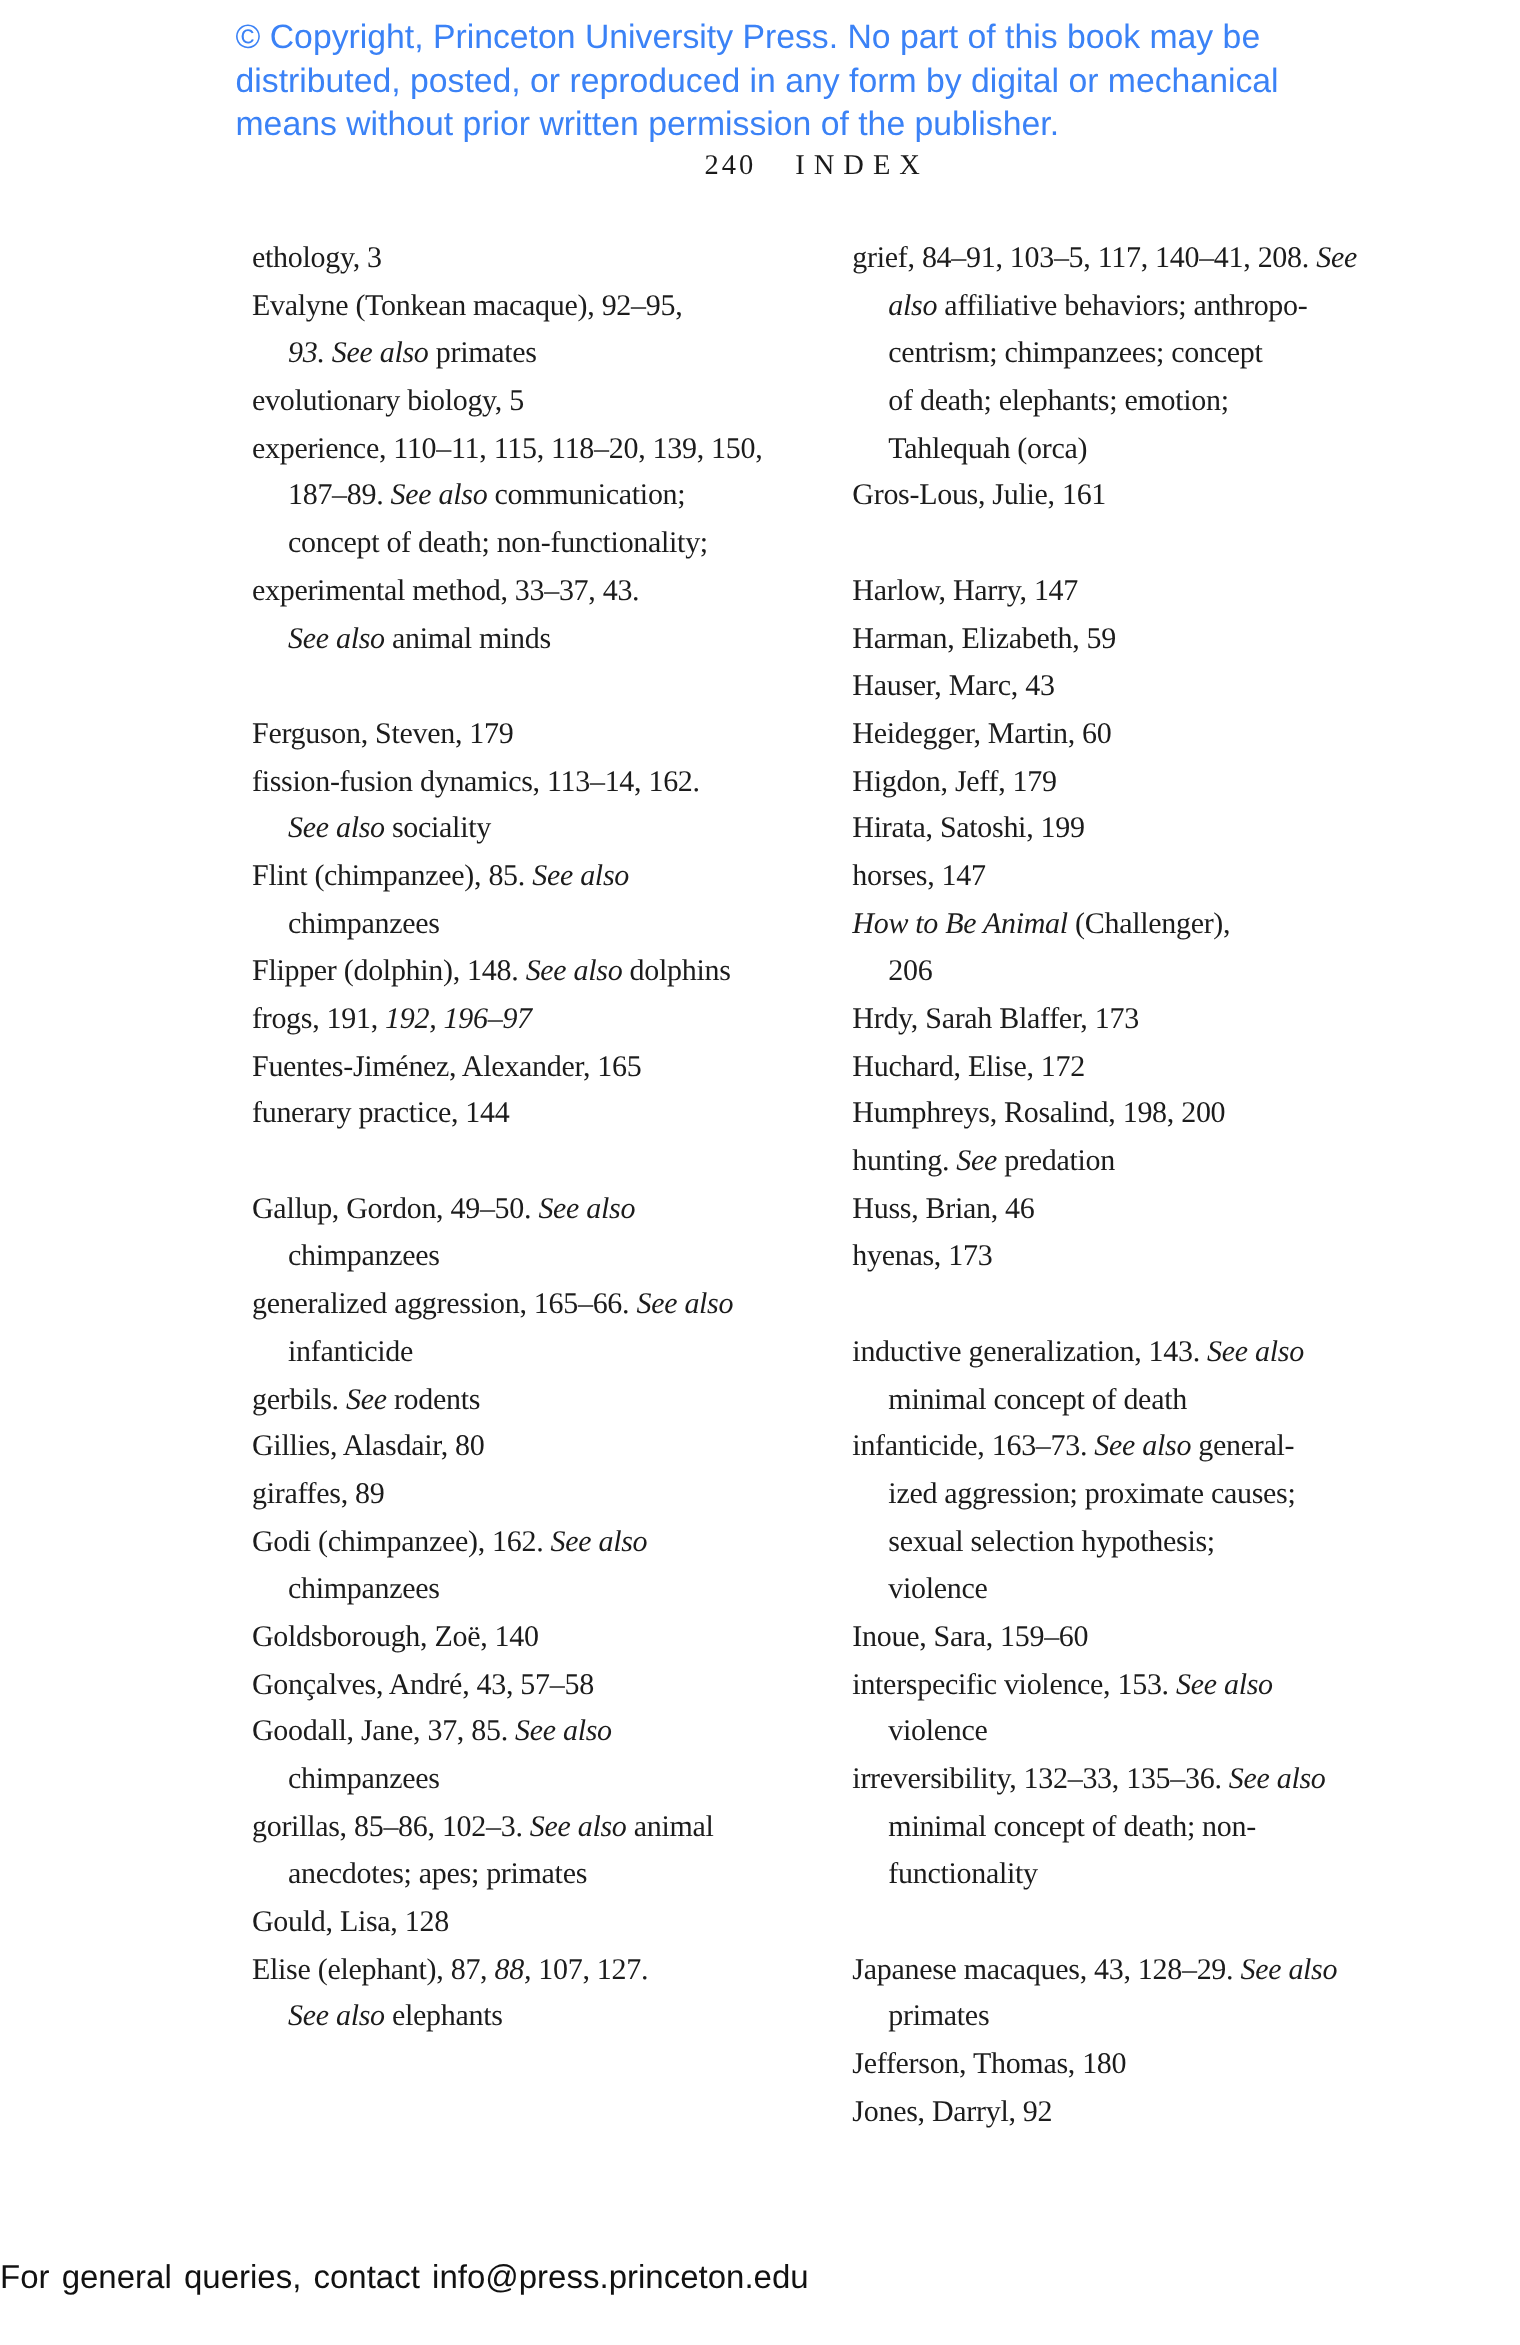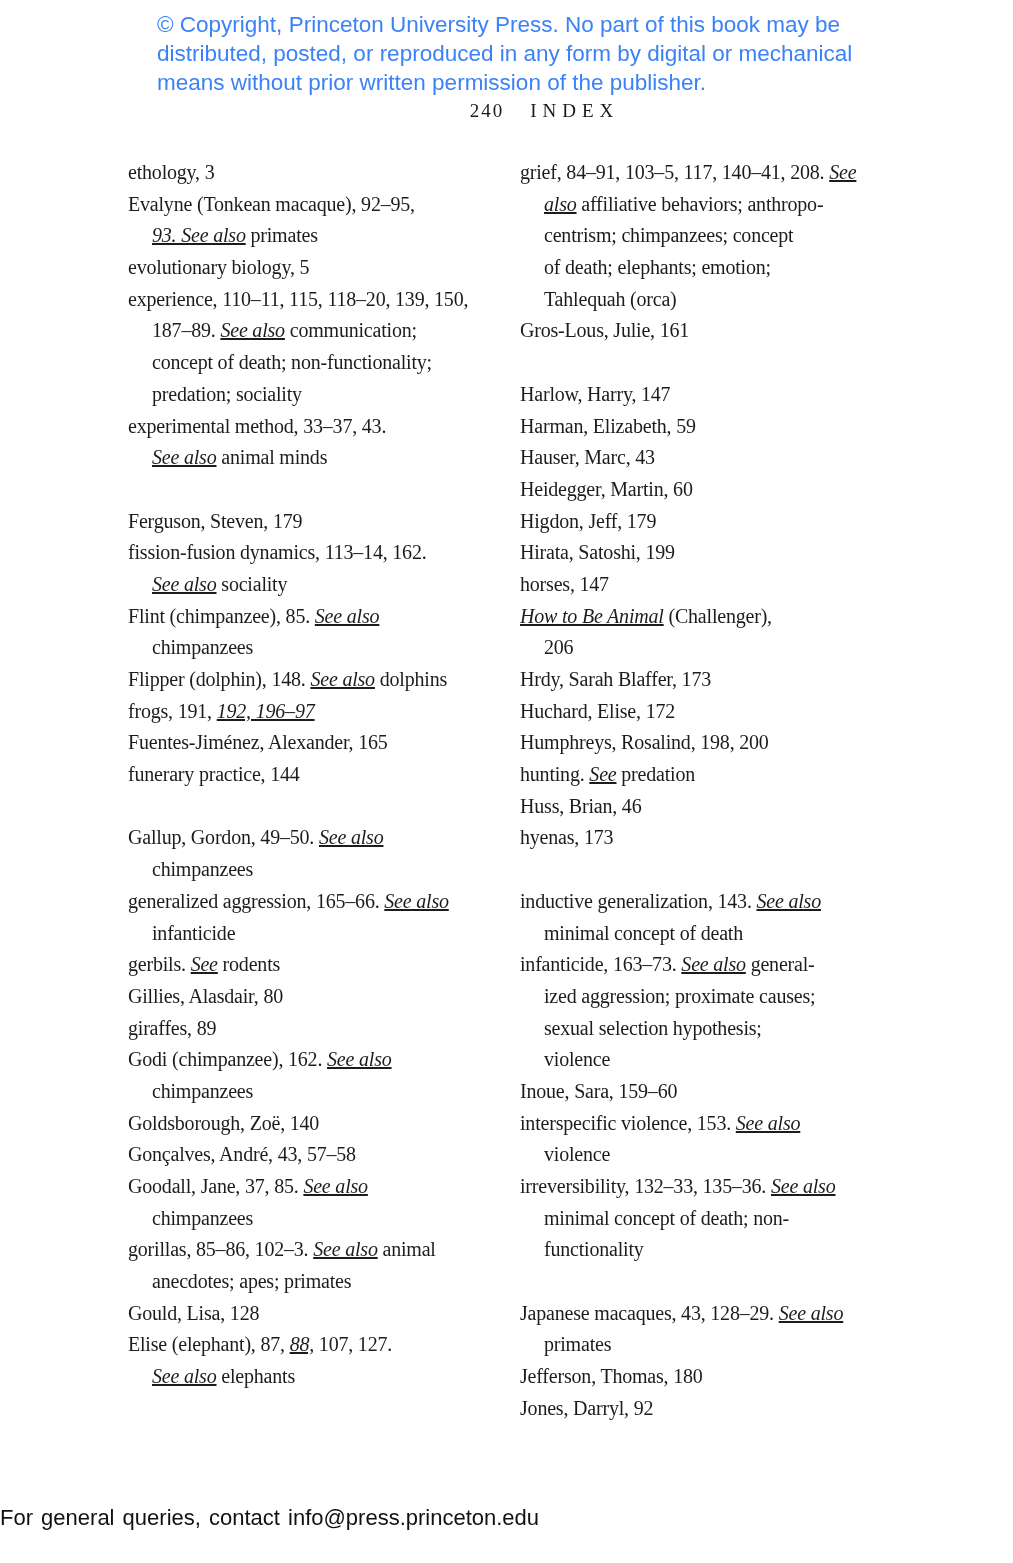--- a/index.html
+++ b/index.html
@@ -47,32 +47,33 @@
     top: 157px;
     left: 128px;
     width: 775px;
     display: flex;
   }
   .index-col {
     font-family: "Liberation Serif", serif;
     font-size: 20px;
     color: #1c1c1c;
     letter-spacing: -0.2px;
+    margin-left: 40px;
   }
   .index-col.left  { width: 372px; margin-right: 20px; }
   .index-col.right { width: 383px; }
   .index-group { margin-bottom: 31.7px; }
   .index-group:last-child { margin-bottom: 0; }
   .line {
     height: 31.7px;
     line-height: 31.7px;
     white-space: nowrap;
   }
   .line.indent { padding-left: 24px; }
-  .it { font-style: italic; text-decoration: underline; }
+  .it { font-style: italic; }
   .rm { font-style: normal; }
   .page-footer {
     position: absolute;
     top: 1505px;
     left: 0;
     width: 1013px;
     text-align: left;
     font-family: "Liberation Sans", sans-serif;
     font-size: 22px;
     word-spacing: 2px;
@@ -97,21 +98,20 @@
   <div class="index-columns">
     <div class="index-col left" id="col-left">
         <div class="index-group">
           <div class="line"><span class="rm">ethology, 3</span></div>
           <div class="line"><span class="rm">Evalyne (Tonkean macaque), 92–95,</span></div>
           <div class="line indent"><span class="it">93. See also</span><span class="rm"> primates</span></div>
           <div class="line"><span class="rm">evolutionary biology, 5</span></div>
           <div class="line"><span class="rm">experience, 110–11, 115, 118–20, 139, 150,</span></div>
           <div class="line indent"><span class="rm">187–89. </span><span class="it">See also</span><span class="rm"> communication;</span></div>
           <div class="line indent"><span class="rm">concept of death; non-functionality;</span></div>
-          <div class="line indent"><span class="rm">predation; sociality</span></div>
           <div class="line"><span class="rm">experimental method, 33–37, 43.</span></div>
           <div class="line indent"><span class="it">See also</span><span class="rm"> animal minds</span></div>
         </div>
         <div class="index-group">
           <div class="line"><span class="rm">Ferguson, Steven, 179</span></div>
           <div class="line"><span class="rm">fission-fusion dynamics, 113–14, 162.</span></div>
           <div class="line indent"><span class="it">See also</span><span class="rm"> sociality</span></div>
           <div class="line"><span class="rm">Flint (chimpanzee), 85. </span><span class="it">See also</span></div>
           <div class="line indent"><span class="rm">chimpanzees</span></div>
           <div class="line"><span class="rm">Flipper (dolphin), 148. </span><span class="it">See also</span><span class="rm"> dolphins</span></div>

